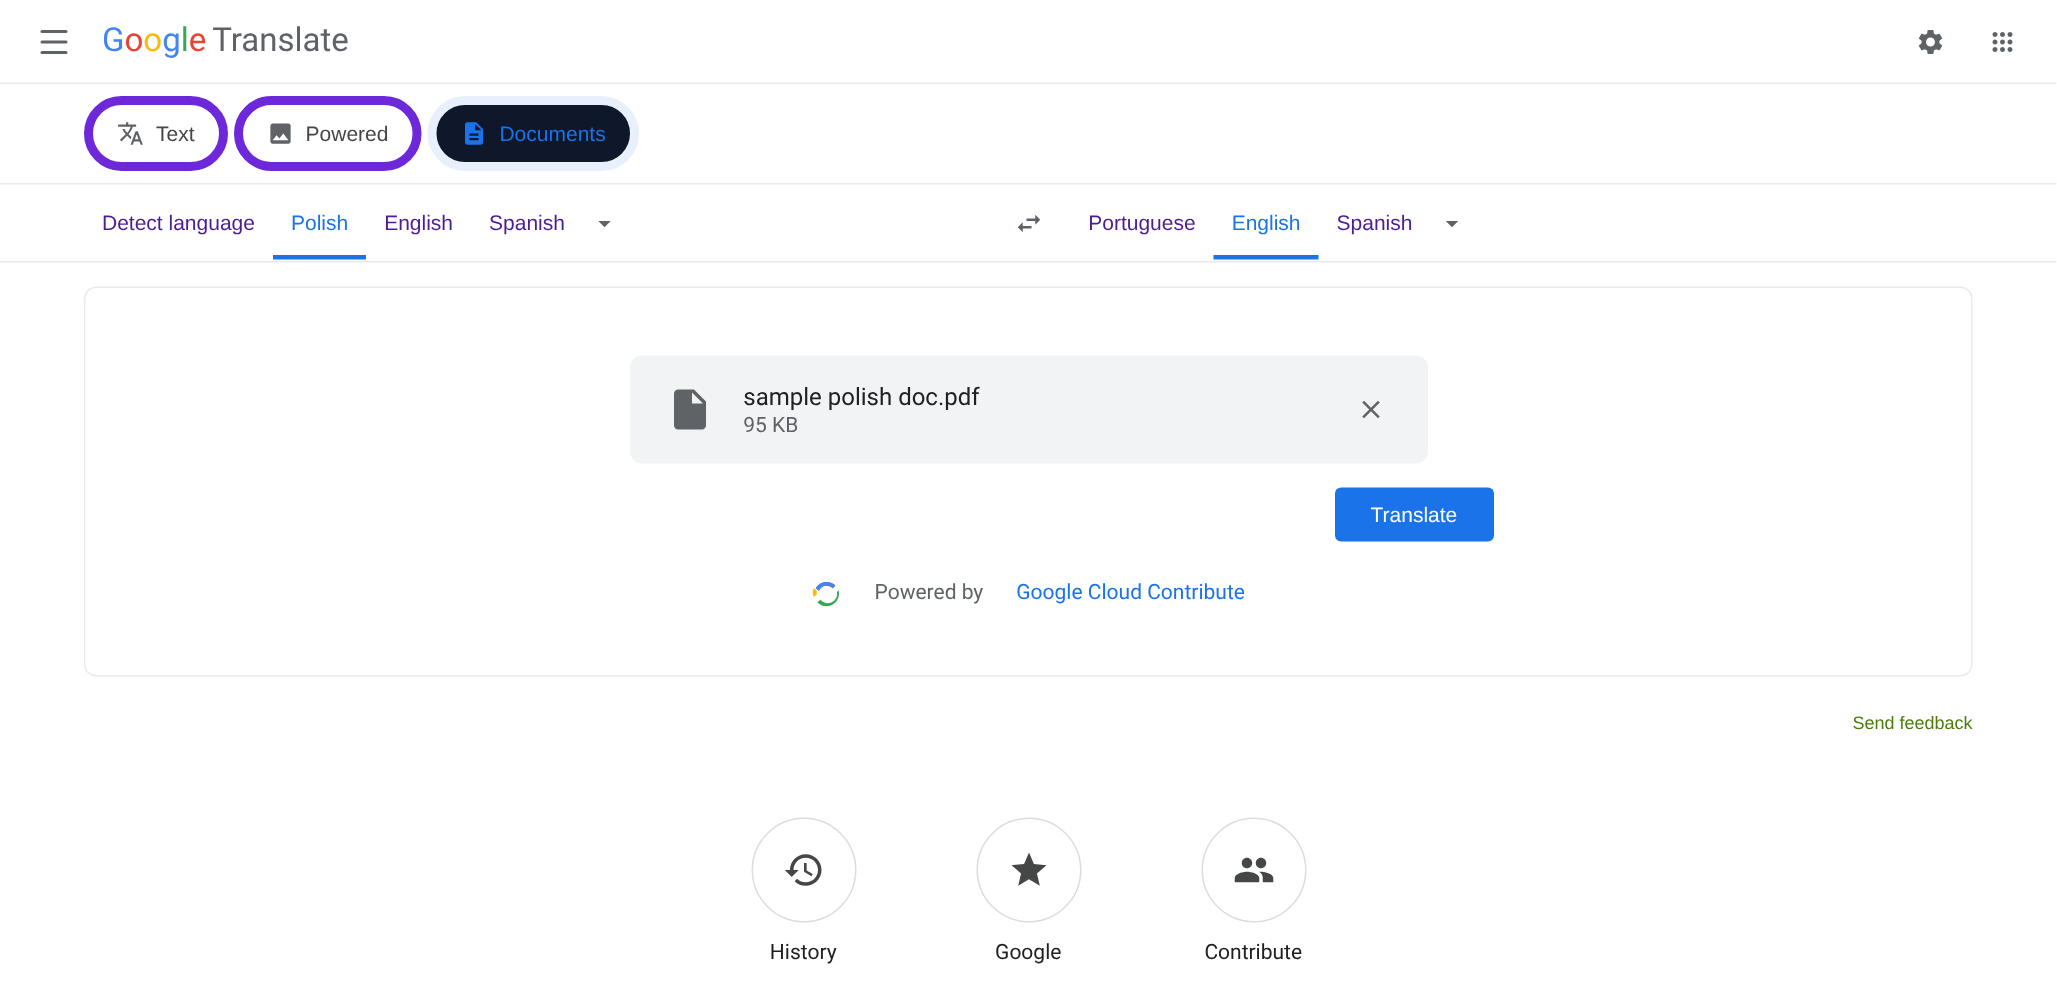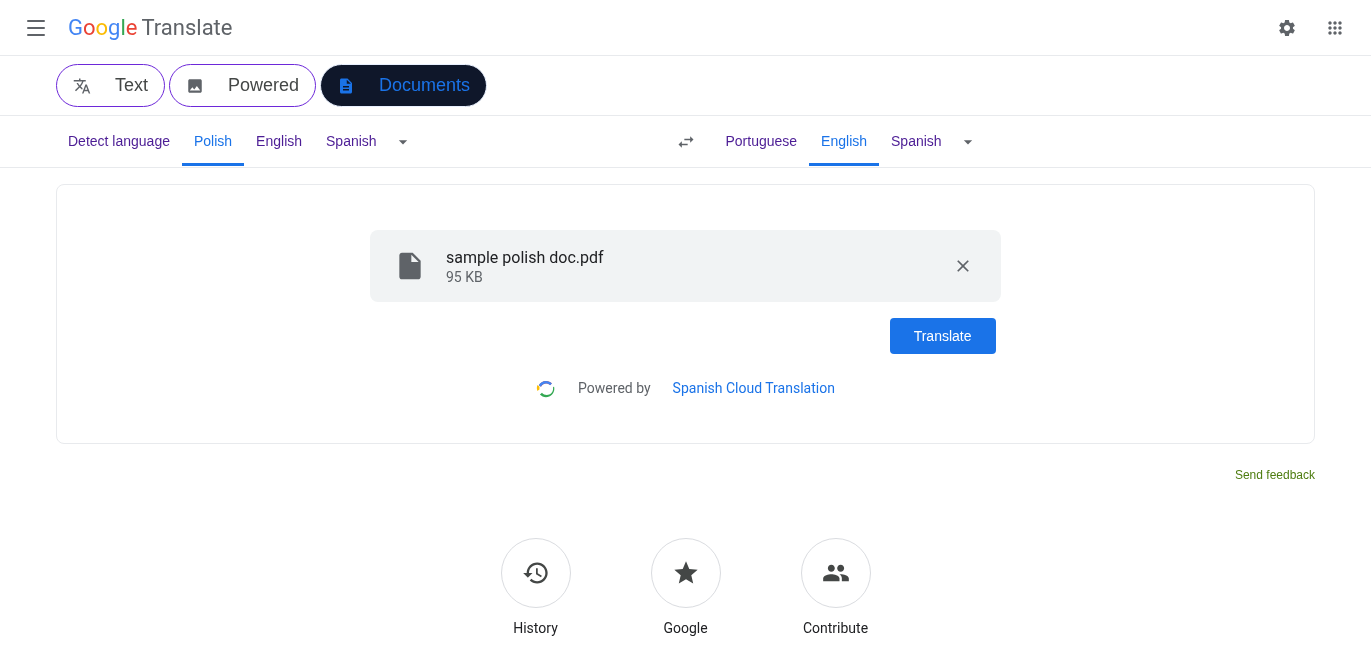--- a/index.html
+++ b/index.html
@@ -43,27 +43,27 @@
 
     
     .mode-tabs {
       display: flex;
       align-items: center;
       padding: 8px 56px;
       gap: 4px;
       border-bottom: 1px solid #e8eaed;
     }
     .mode-tab {
-      display: flex; align-items: center; gap: 24px;
+      display: flex; align-items: center; gap: 8px;
       padding: 10px 16px;
-      border: 1px solid #6d28d9;
+      border: 6px solid #6d28d9;
       border-radius: 100px;
       cursor: pointer;
       background: #fff;
-      font-size: 18px;
+      font-size: 14px;
       color: #444746;
       font-weight: 500;
     }
     .mode-tab.active {
       background: #0f172a;
       border-color: #e8f0fe;
       color: #1a73e8;
     }
     .mode-tab svg { width: 18px; height: 18px; }
 
@@ -116,21 +116,21 @@
     }
 
     
     .file-card {
       background: #f1f3f4;
       border-radius: 8px;
       display: flex;
       align-items: center;
       padding: 16px 20px;
       gap: 16px;
-      width: 631px;
+      width: 532px;
       position: relative;
     }
     .file-icon {
       width: 40px; height: 40px;
       display: flex; align-items: center; justify-content: center;
       color: #5f6368;
     }
     .file-info { flex: 1; }
     .file-name { font-size: 16px; color: #202124; font-weight: 400; }
     .file-size { font-size: 14px; color: #5f6368; margin-top: 2px; }
@@ -328,21 +328,21 @@
 
     <div class="cloud-translation">
 
       <svg class="cloud-icon" viewBox="0 0 24 24">
         <path d="M12 6.5c1.94 0 3.67.72 4.98 1.9l2.12-2.12C17.45 4.68 14.88 3.5 12 3.5c-3.64 0-6.77 2.08-8.4 5.14l2.5 1.94C6.93 8.18 9.28 6.5 12 6.5z" fill="#EA4335"></path>
         <path d="M20.35 11.5c.1.48.15.98.15 1.5 0 4.14-3.36 7.5-7.5 7.5-2.33 0-4.41-1.07-5.82-2.74l-2.5 1.94C6.46 21.45 9.08 23 12 23c5.52 0 10-4.48 10-10 0-.97-.14-1.91-.39-2.79l-1.26 1.29z" fill="#34A853"></path>
         <path d="M4.1 12c0-.52.07-1.03.18-1.52L1.78 8.54C1.28 9.6 1 10.77 1 12c0 1.24.29 2.42.79 3.47l2.5-1.94C4.18 13.05 4.1 12.53 4.1 12z" fill="#FBBC05"></path>
         <path d="M12 6.5c-2.72 0-5.07 1.68-6.22 4.08l-2.5-1.94C4.91 5.53 8.19 3.5 12 3.5c2.88 0 5.45 1.18 7.1 3.08l-2.12 2.12A5.485 5.485 0 0012 6.5z" fill="#4285F4"></path>
       </svg>
       <span>Powered by</span>
-      <a href="#">Spanish Cloud Translation</a>
+      <a href="#">Google Cloud Contribute</a>
     </div>
   </div>
 </div>
 
 <div class="send-feedback-row">
   <button class="send-feedback-btn">Send feedback</button>
 </div>
 
 <div class="bottom-actions">
   <div class="action-item">

